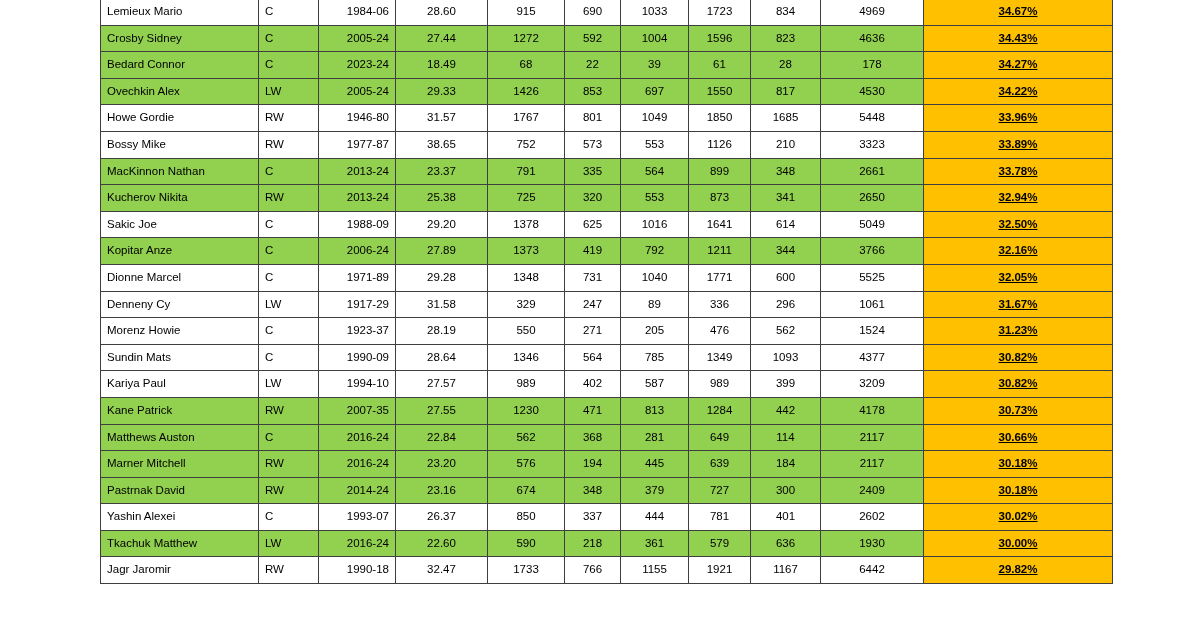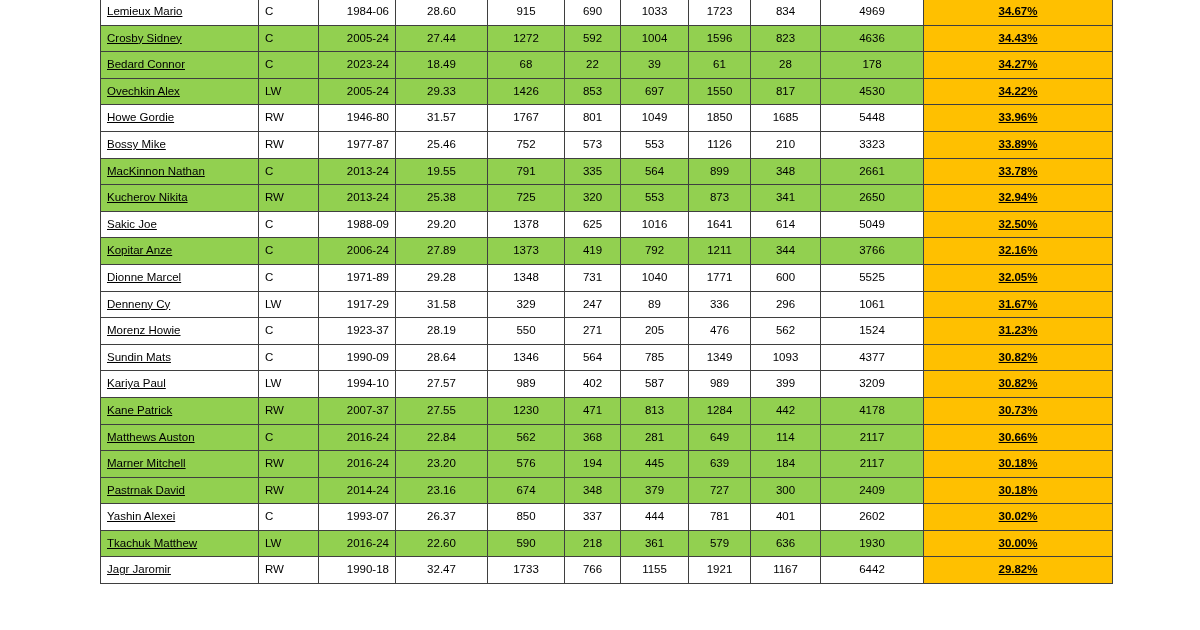--- a/index.html
+++ b/index.html
@@ -42,21 +42,21 @@
     border-bottom: 1px solid #3f3f3f;
     border-left: 1px solid #3f3f3f;
     border-right: 1px solid #3f3f3f;
     white-space: nowrap;
     overflow: hidden;
     line-height: 25.6px;
     vertical-align: middle;
   }
 
   
-  .c-name  { width: 158px; text-align: left; text-decoration: underline; }
+  .c-name  { width: 158px; text-align: left; }
   .c-pos   { width: 60px;  text-align: left; }
   .c-yrs   { width: 77px;  text-align: right; }
   .c-age   { width: 92px;  text-align: center; }
   .c-gp    { width: 77px;  text-align: center; }
   .c-g     { width: 56px;  text-align: center; }
   .c-a     { width: 68px;  text-align: center; }
   .c-pts   { width: 62px;  text-align: center; }
   .c-pim   { width: 70px;  text-align: center; }
   .c-tot   { width: 103px;  text-align: center; }
   .c-pct   { width: 189px; text-align: center; }
@@ -149,34 +149,34 @@
           <td class="c-a">1049</td>
           <td class="c-pts">1850</td>
           <td class="c-pim">1685</td>
           <td class="c-tot">5448</td>
           <td class="c-pct">33.96%</td>
         </tr>
         <tr class="fill-white">
           <td class="c-name">Bossy Mike</td>
           <td class="c-pos">RW</td>
           <td class="c-yrs">1977-87</td>
-          <td class="c-age">25.46</td>
+          <td class="c-age">38.65</td>
           <td class="c-gp">752</td>
           <td class="c-g">573</td>
           <td class="c-a">553</td>
           <td class="c-pts">1126</td>
           <td class="c-pim">210</td>
           <td class="c-tot">3323</td>
           <td class="c-pct">33.89%</td>
         </tr>
         <tr class="fill-green">
           <td class="c-name">MacKinnon Nathan</td>
           <td class="c-pos">C</td>
           <td class="c-yrs">2013-24</td>
-          <td class="c-age">19.55</td>
+          <td class="c-age">23.37</td>
           <td class="c-gp">791</td>
           <td class="c-g">335</td>
           <td class="c-a">564</td>
           <td class="c-pts">899</td>
           <td class="c-pim">348</td>
           <td class="c-tot">2661</td>
           <td class="c-pct">33.78%</td>
         </tr>
         <tr class="fill-green">
           <td class="c-name">Kucherov Nikita</td>
@@ -278,21 +278,21 @@
           <td class="c-g">402</td>
           <td class="c-a">587</td>
           <td class="c-pts">989</td>
           <td class="c-pim">399</td>
           <td class="c-tot">3209</td>
           <td class="c-pct">30.82%</td>
         </tr>
         <tr class="fill-green">
           <td class="c-name">Kane Patrick</td>
           <td class="c-pos">RW</td>
-          <td class="c-yrs">2007-37</td>
+          <td class="c-yrs">2007-35</td>
           <td class="c-age">27.55</td>
           <td class="c-gp">1230</td>
           <td class="c-g">471</td>
           <td class="c-a">813</td>
           <td class="c-pts">1284</td>
           <td class="c-pim">442</td>
           <td class="c-tot">4178</td>
           <td class="c-pct">30.73%</td>
         </tr>
         <tr class="fill-green">

